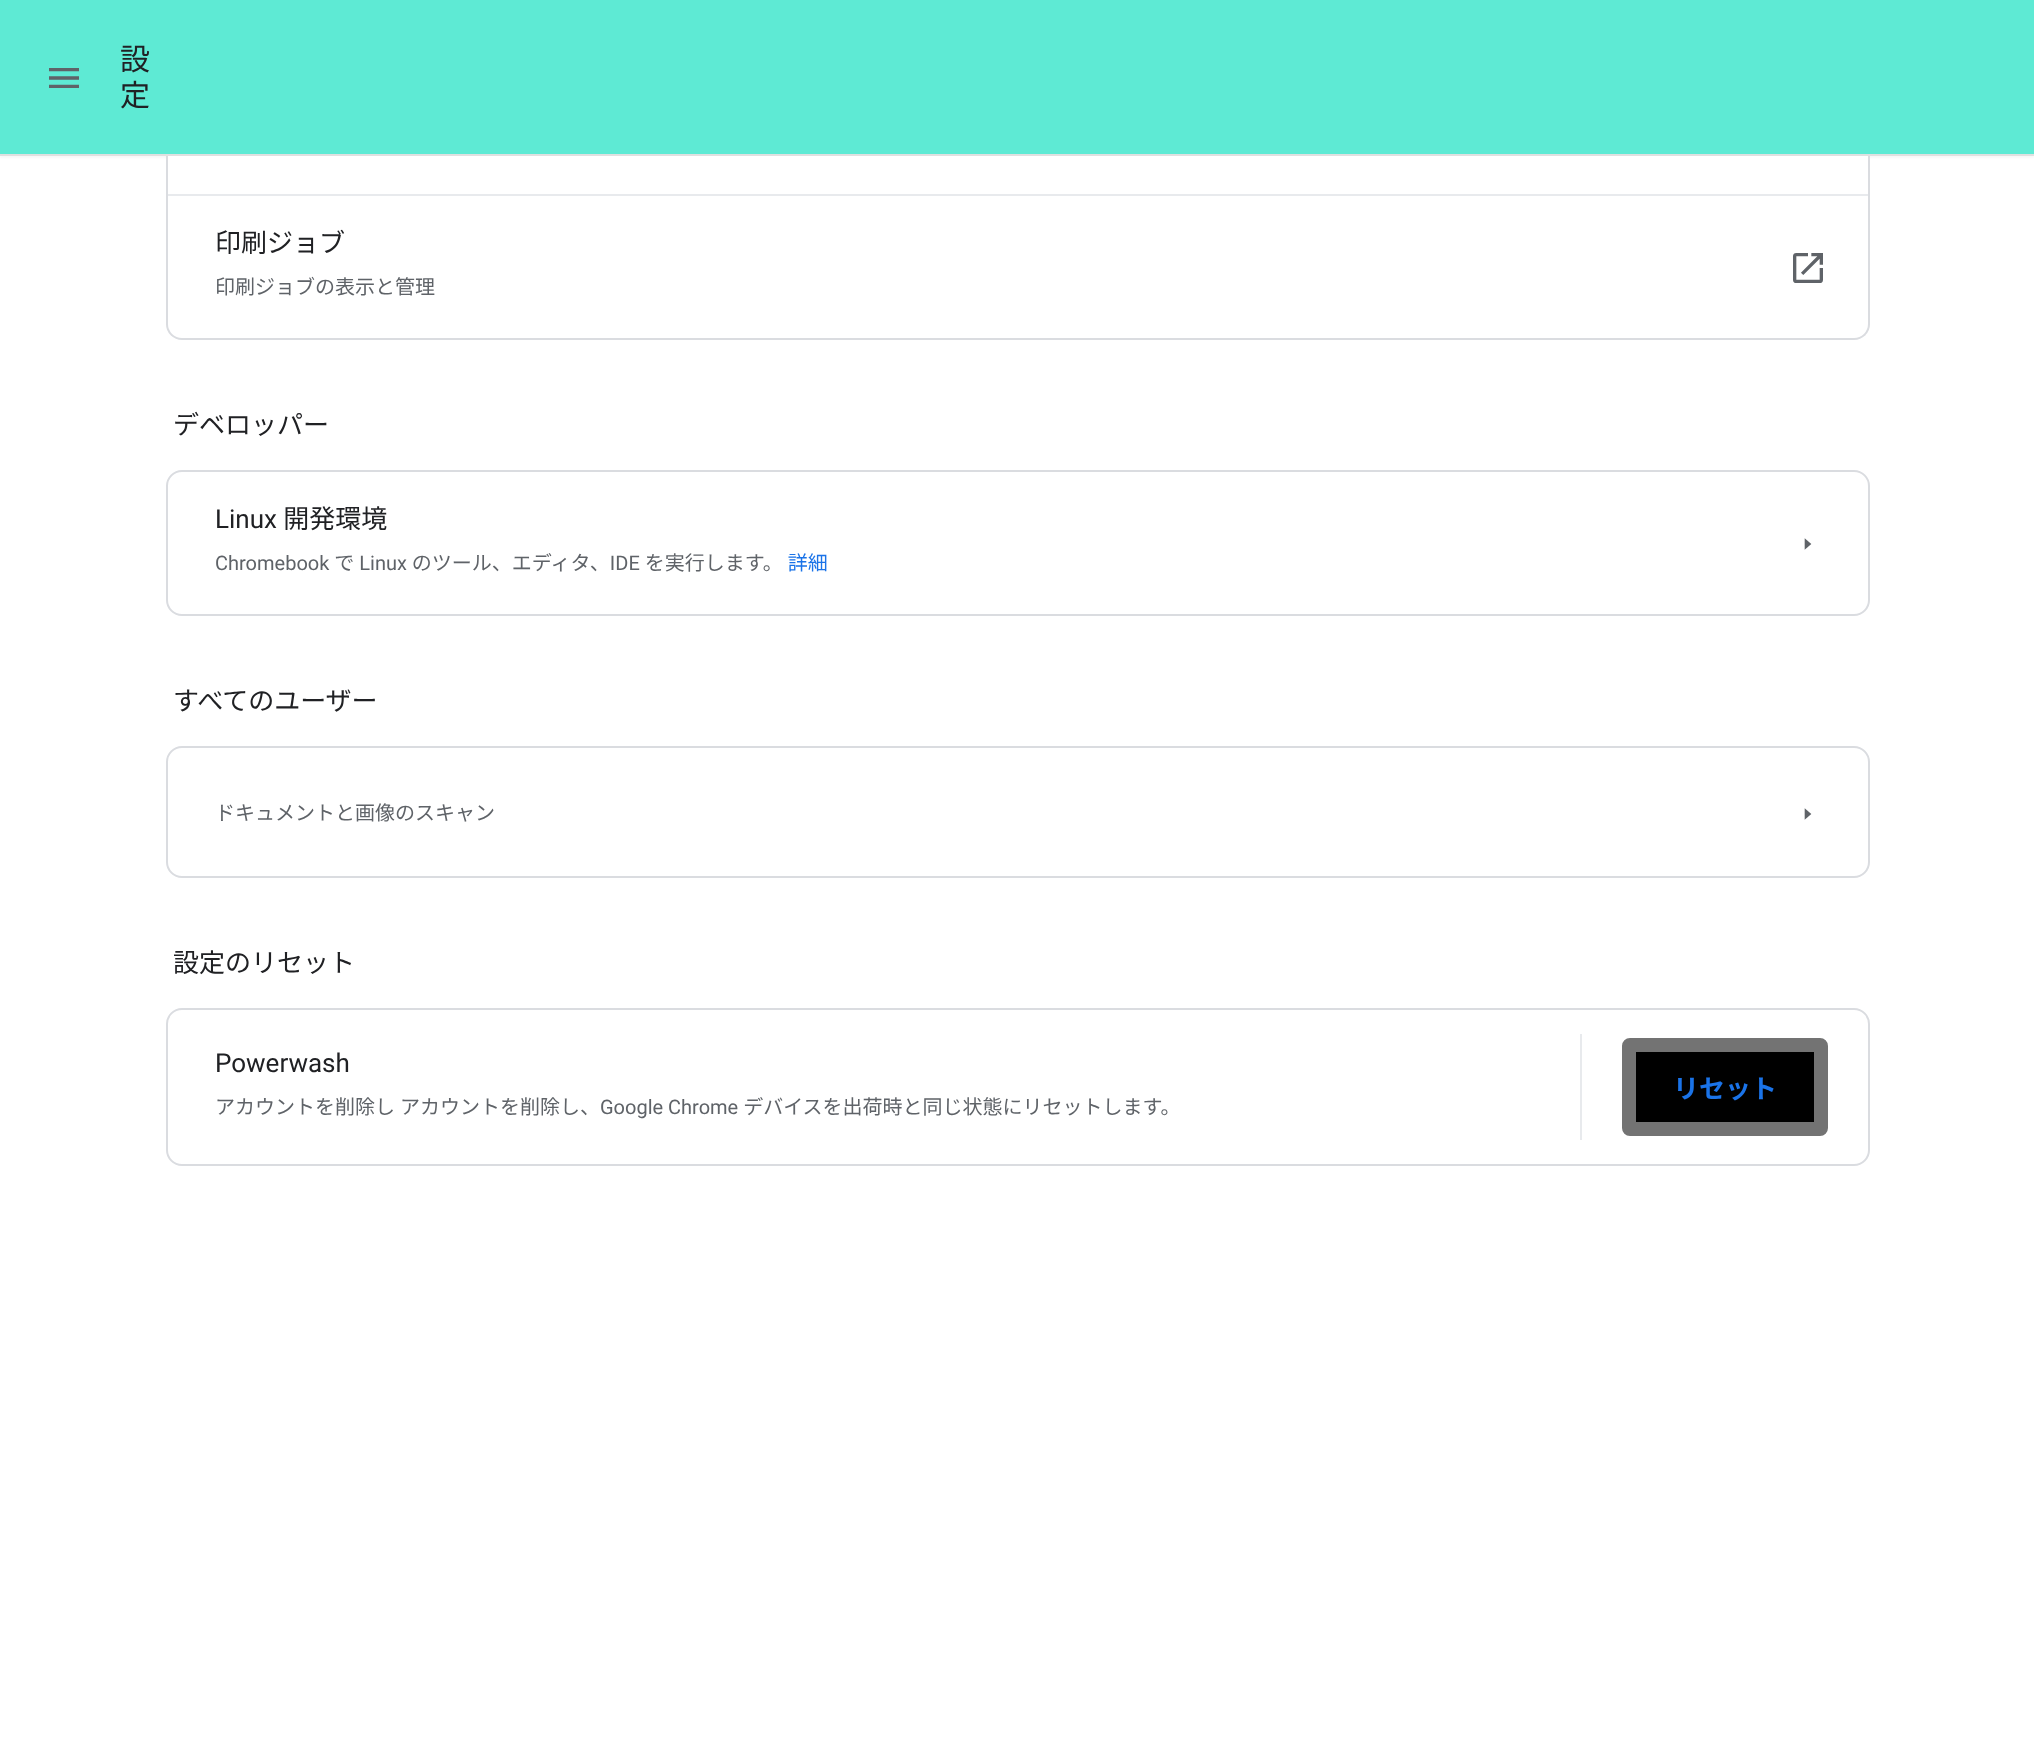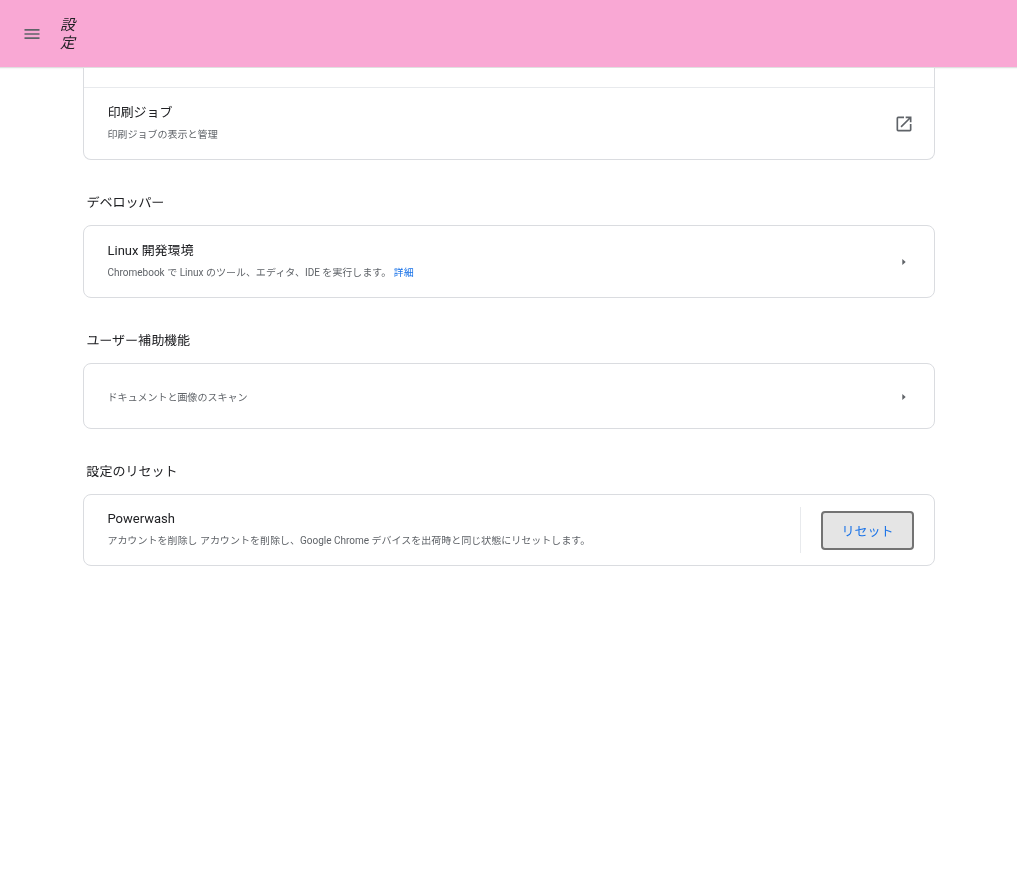--- a/index.html
+++ b/index.html
@@ -4,28 +4,27 @@
 <style>
   * { box-sizing: border-box; }
   body {
     margin: 0;
     font-family: "Roboto", "Noto Sans JP", "Hiragino Sans", "Yu Gothic", sans-serif;
     background: #ffffff;
     color: #202124;
     font-size: 13px;
   }
   .toolbar {
-    height: 68px;
+    height: 78px;
     display: flex;
     align-items: center;
     padding: 0 12px;
     border-bottom: 1px solid #e0e0e0;
     box-shadow: 0 1px 1px rgba(0,0,0,0.03);
-    background: #f9a8d4;
-    font-style: italic;
+    background: #5eead4;
   }
   .hamburger {
     width: 40px; height: 40px;
     display: flex; align-items: center; justify-content: center;
     border-radius: 50%;
     cursor: pointer;
     color: #5f6368;
   }
   .toolbar-title {
     font-size: 15px;
@@ -108,28 +107,29 @@
     box-shadow: 0 1px 3px rgba(0,0,0,0.3);
   }
   .reset-row {
     display: flex;
     align-items: center;
     padding: 14px 20px 14px 24px;
   }
   .reset-text { flex: 1; padding-right: 16px; }
   .vline { width: 1px; background: #e8eaed; align-self: stretch; margin: -2px 20px; }
   .btn-outline {
-    border: 2px solid #737373;
-    background: #e5e5e5;
+    border: 7px solid #737373;
+    background: #000000;
     color: #1a73e8;
     font-size: 13px;
     padding: 8px 18px;
     border-radius: 4px;
     cursor: pointer;
     font-family: inherit;
+    font-weight: bold;
   }
   .spacer-top { height: 20px; border-bottom: 1px solid #e8eaed; }
   svg { display: block; }
 </style>
 </head>
 <body>
 
 <div class="toolbar">
   <div class="hamburger">
     <svg width="20" height="20" viewBox="0 0 24 24" fill="#5f6368">
@@ -167,21 +167,21 @@
         </div>
       </div>
       <div class="row-action icon-chevron">
         <svg width="10" height="10" viewBox="0 0 24 24" fill="#5f6368">
             <path d="M8 5l8 7-8 7z"></path>
           </svg>
       </div>
     </div>
   </div>
 
-  <div class="section-header">ユーザー補助機能</div>
+  <div class="section-header">すべてのユーザー</div>
   <div class="card">
     <div class="row">
       <div class="row-text">
         <div class="row-sub">ドキュメントと画像のスキャン</div>
       </div>
       <div class="row-action icon-chevron">
         <svg width="10" height="10" viewBox="0 0 24 24" fill="#5f6368">
             <path d="M8 5l8 7-8 7z"></path>
           </svg>
       </div>

